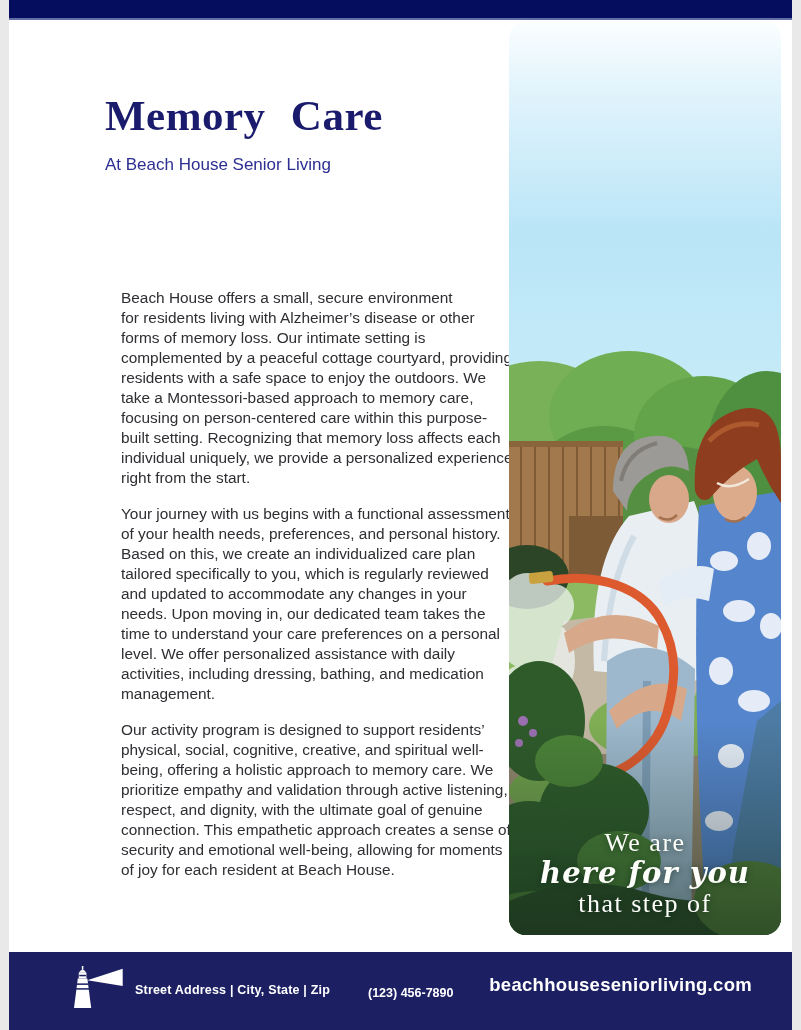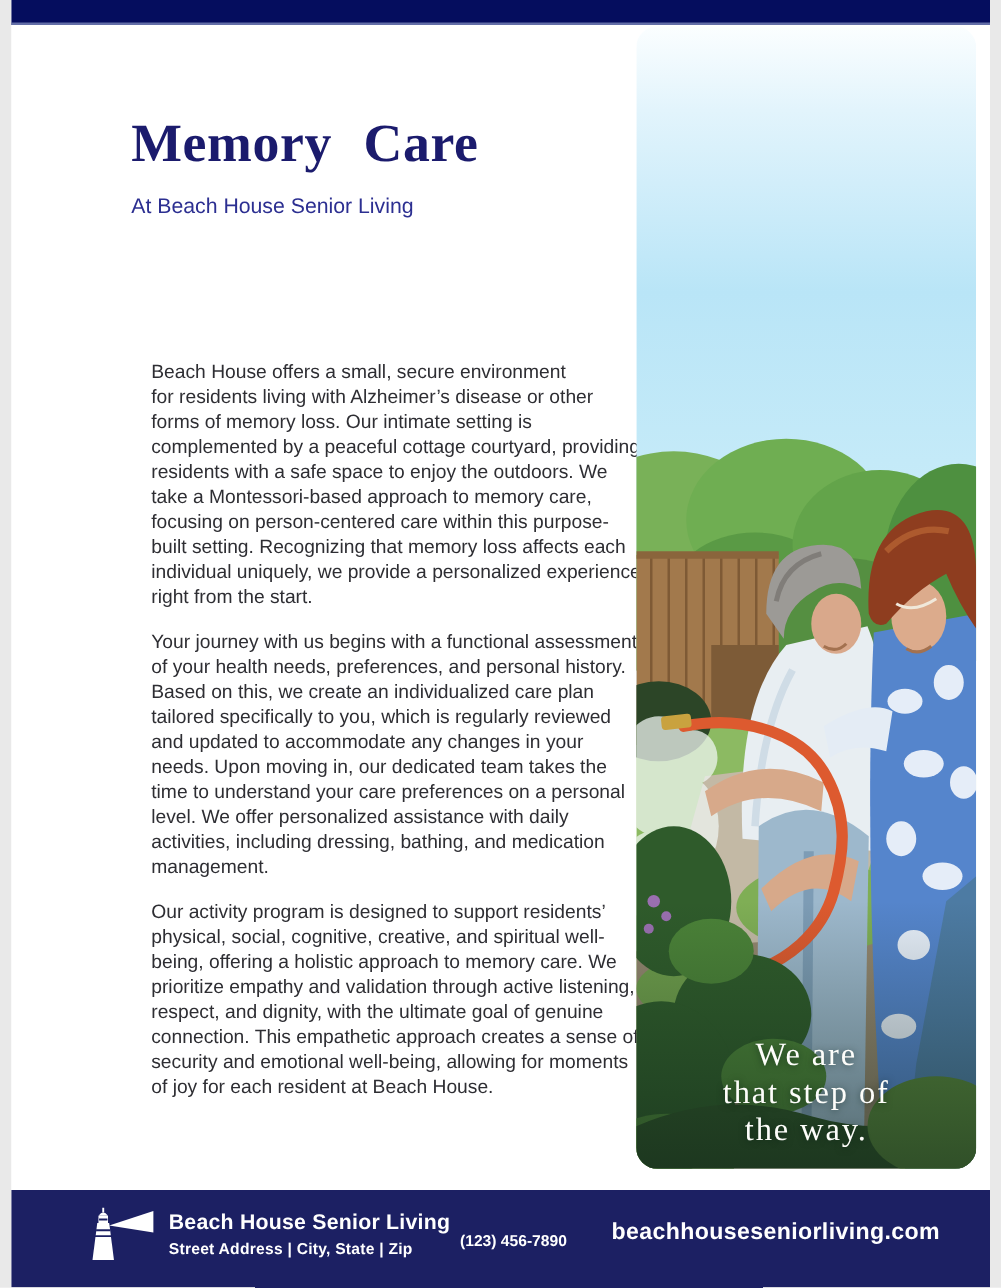--- a/index.html
+++ b/index.html
@@ -169,43 +169,42 @@
           <circle cx="10" cy="722" r="4"></circle>
       </g>
       <path d="M0 880 Q70 850 140 872 Q210 892 272 862 L272 914 L0 914 Z" fill="#2e5229"></path>
       <ellipse cx="240" cy="880" rx="55" ry="40" fill="#55823b"></ellipse>
 
       <rect x="0" y="700" width="272" height="214" fill="url(#fade)"></rect>
     </svg>
 
     <figcaption class="overlay">
       <span class="ln">We are</span>
+      <span class="ln script">here for you</span>
       <span class="ln">that step of</span>
-      <span class="ln">the way.</span>
     </figcaption>
   </figure>
 
   <footer class="footer">
     <div class="brand-block">
       <svg class="lighthouse" viewBox="0 0 60 44" aria-hidden="true">
         <g fill="#ffffff">
           <polygon points="22,15 59,3 59,21"></polygon>
           <polygon points="12,13 22,13 26,44 8,44"></polygon>
           <rect x="13" y="7" width="8" height="6"></rect>
           <path d="M13 7 Q17 1 21 7 Z"></path>
           <rect x="16.2" y="0" width="1.6" height="4"></rect>
         </g>
         <g stroke="#1c2063" stroke-width="1.6">
           <line x1="11" y1="19" x2="23" y2="19"></line>
           <line x1="10" y1="24" x2="24" y2="24"></line>
           <line x1="13.5" y1="10" x2="20.5" y2="10"></line>
         </g>
       </svg>
       <div>
-        <div class="brand-name">Beach House Senior Living</div>
         <div class="brand-address">Street Address | City, State | Zip</div>
       </div>
     </div>
     <div class="footer-phone">(123) 456-7890</div>
     <div class="footer-site">beachhouseseniorliving.com</div>
   </footer>
 
 </div>
 
 </body></html>

